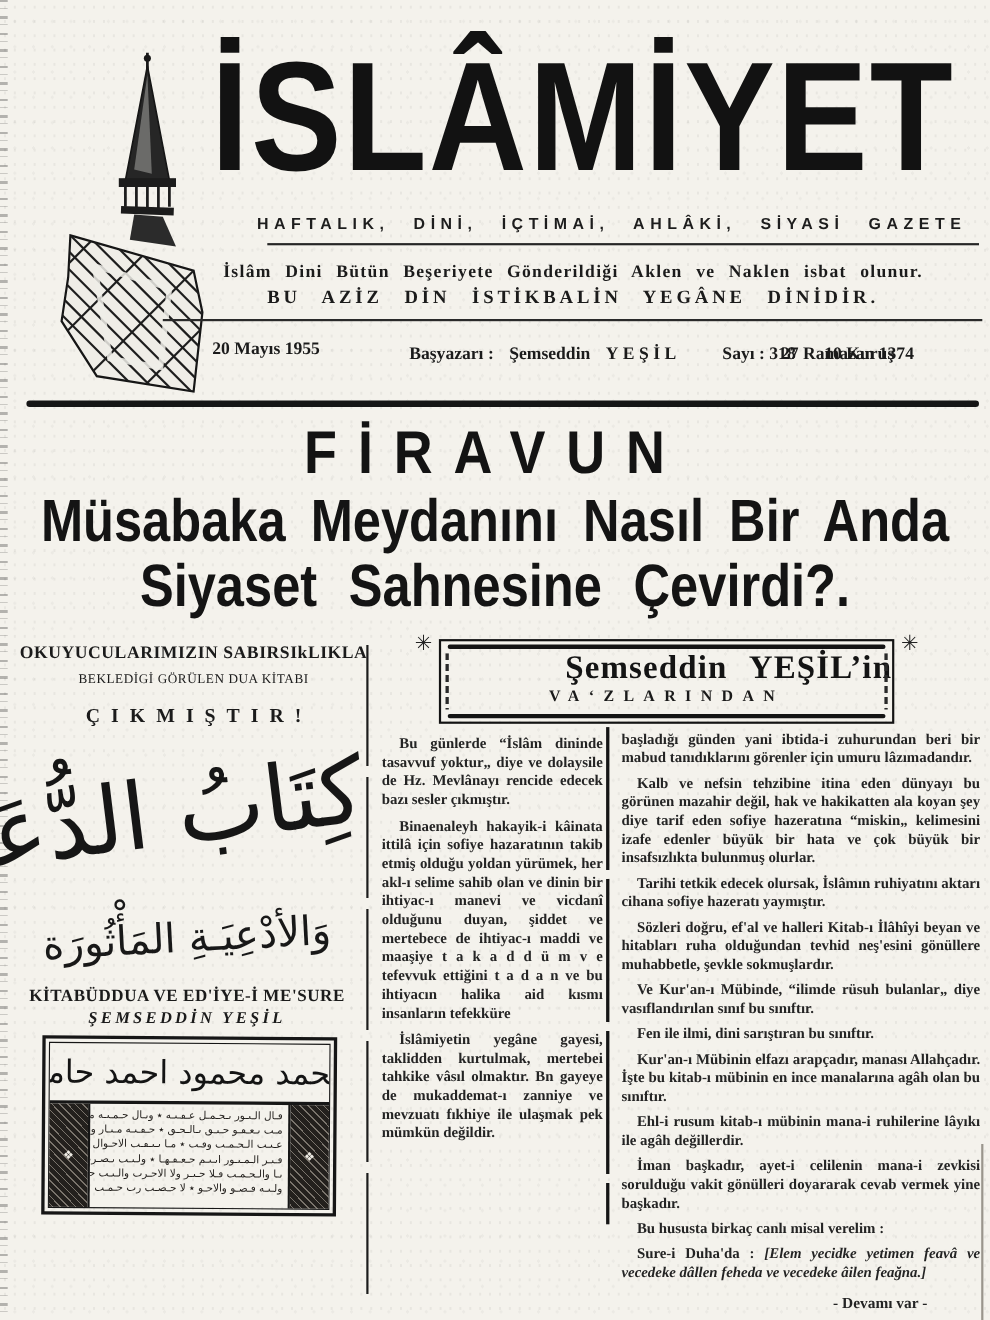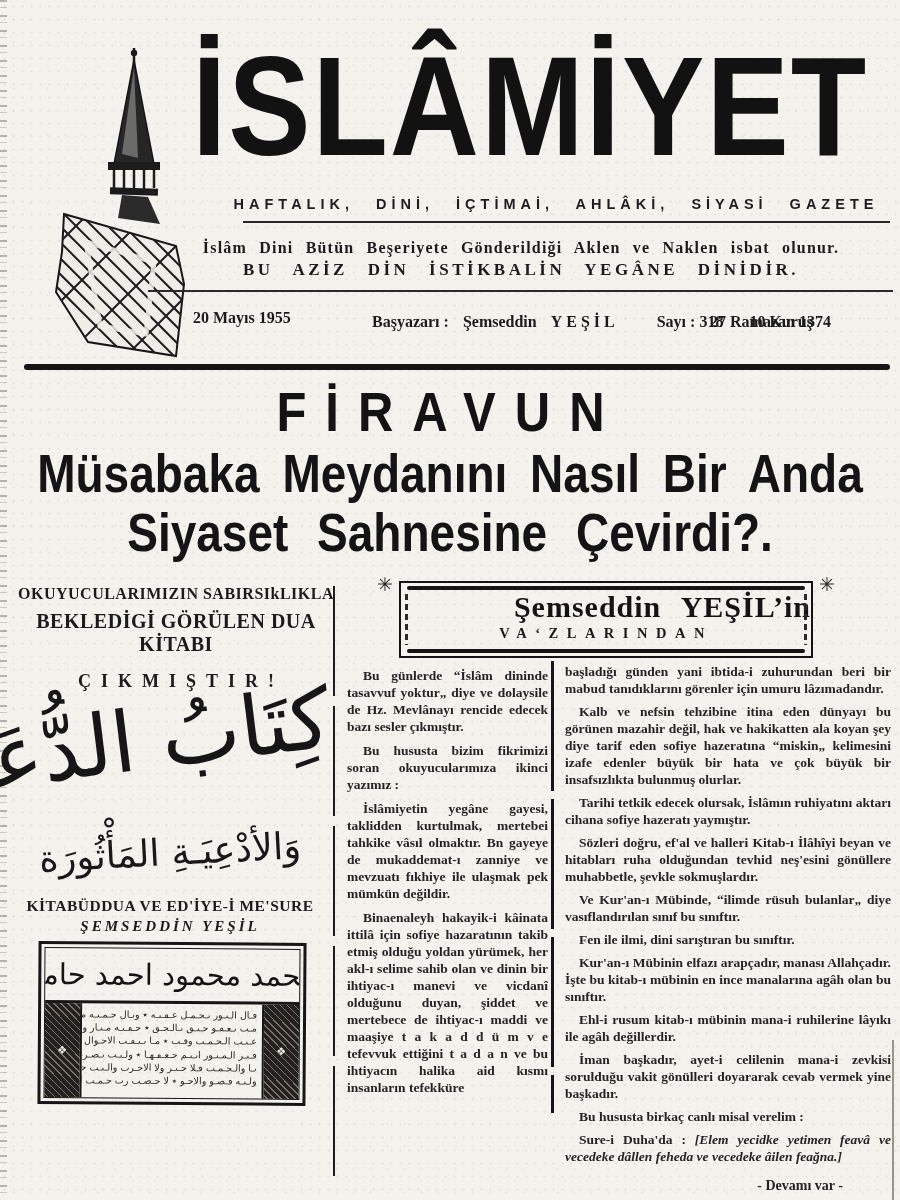--- a/index.html
+++ b/index.html
@@ -70,21 +70,21 @@
   .hl3 {
     left:15px; top:500px; width:870px; text-align:center;
     font-family:"Liberation Sans", sans-serif; font-weight:bold;
     font-size:46px; word-spacing:16px; white-space:nowrap;
     transform:scaleY(1.18); transform-origin:top center; color:#141414;
   }
 
   
   .ann { left:16px; top:585px; width:320px; text-align:center; }
   .ann .a1 { font-weight:bold; font-size:16px; letter-spacing:0.5px; }
-  .ann .a2 { font-weight:bold; font-size:20px; letter-spacing:0.5px; margin-top:7px; }
+  .ann .a2 { font-weight:normal; font-size:12px; letter-spacing:0.5px; margin-top:7px; }
   .ann .a3 { font-weight:bold; font-size:18px; letter-spacing:10px; margin-top:15px; padding-left:10px; }
   .callig1 {
     left:8px; top:652px; width:324px; height:185px; text-align:center;
     font-family:"DejaVu Sans", sans-serif; font-size:84px; line-height:170px;
     direction:rtl; transform:rotate(-7deg); color:#161616; white-space:nowrap;
   }
   .callig2 {
     left:14px; top:822px; width:312px; text-align:center;
     font-family:"DejaVu Sans", sans-serif; font-size:37px; line-height:62px;
     direction:rtl; transform:rotate(-3deg); color:#181818; white-space:nowrap;
@@ -288,23 +288,22 @@
     <div class="bar t"></div>
     <div class="bar b"></div>
     <div class="sq l"></div>
     <div class="sq r"></div>
     <div class="vaaz-t1">Şemseddin  YEŞİL’in</div>
     <div class="vaaz-t2">VA‘ZLARINDAN</div>
   </div>
 
   <div class="abs col1">
       <p>Bu günlerde “İslâm dininde tasavvuf yoktur„ diye ve dolaysile de Hz. Mevlânayı rencide edecek bazı sesler çıkmıştır.</p>
-      <p>Bu hususta bizim fikrimizi soran okuyucularımıza ikinci yazımız :</p>
+      <p>Binaenaleyh hakayik-i kâinata ittilâ için sofiye hazaratının takib etmiş olduğu yoldan yürümek, her akl-ı selime sahib olan ve dinin bir ihtiyac-ı manevi ve vicdanî olduğunu duyan, şiddet ve mertebece de ihtiyac-ı maddi ve maaşiye t a k a d d ü m  v e  tefevvuk ettiğini  t a d a n  ve bu ihtiyacın halika aid kısmı insanların tefekküre</p>
       <p>İslâmiyetin yegâne gayesi, taklidden kurtulmak, mertebei tahkike vâsıl olmaktır. Bn gayeye de mukaddemat-ı zanniye ve mevzuatı fıkhiye ile ulaşmak pek mümkün değildir.</p>
-      <p>Binaenaleyh hakayik-i kâinata ittilâ için sofiye hazaratının takib etmiş olduğu yoldan yürümek, her akl-ı selime sahib olan ve dinin bir ihtiyac-ı manevi ve vicdanî olduğunu duyan, şiddet ve mertebece de ihtiyac-ı maddi ve maaşiye t a k a d d ü m  v e  tefevvuk ettiğini  t a d a n  ve bu ihtiyacın halika aid kısmı insanların tefekküre</p>
     </div>
 
   <div class="abs col2">
     <div>
         <p class="noindent">başladığı günden yani ibtida-i zuhurundan beri bir mabud tanıdıklarını görenler için umuru lâzımadandır.</p>
         <p>Kalb ve nefsin tehzibine itina eden dünyayı bu görünen mazahir değil, hak ve hakikatten ala koyan şey diye tarif eden sofiye hazeratına “miskin„ kelimesini izafe edenler büyük bir hata ve çok büyük bir insafsızlıkta bulunmuş olurlar.</p>
         <p>Tarihi tetkik edecek olursak, İslâmın ruhiyatını aktarı cihana sofiye hazeratı yaymıştır.</p>
         <p>Sözleri doğru, ef'al ve halleri Kitab-ı İlâhîyi beyan ve hitabları ruha olduğundan tevhid neş'esini gönüllere muhabbetle, şevkle sokmuşlardır.</p>
         <p>Ve Kur'an-ı Mübinde, “ilimde rüsuh bulanlar„ diye vasıflandırılan sınıf bu sınıftır.</p>
         <p>Fen ile ilmi, dini sarıştıran bu sınıftır.</p>

